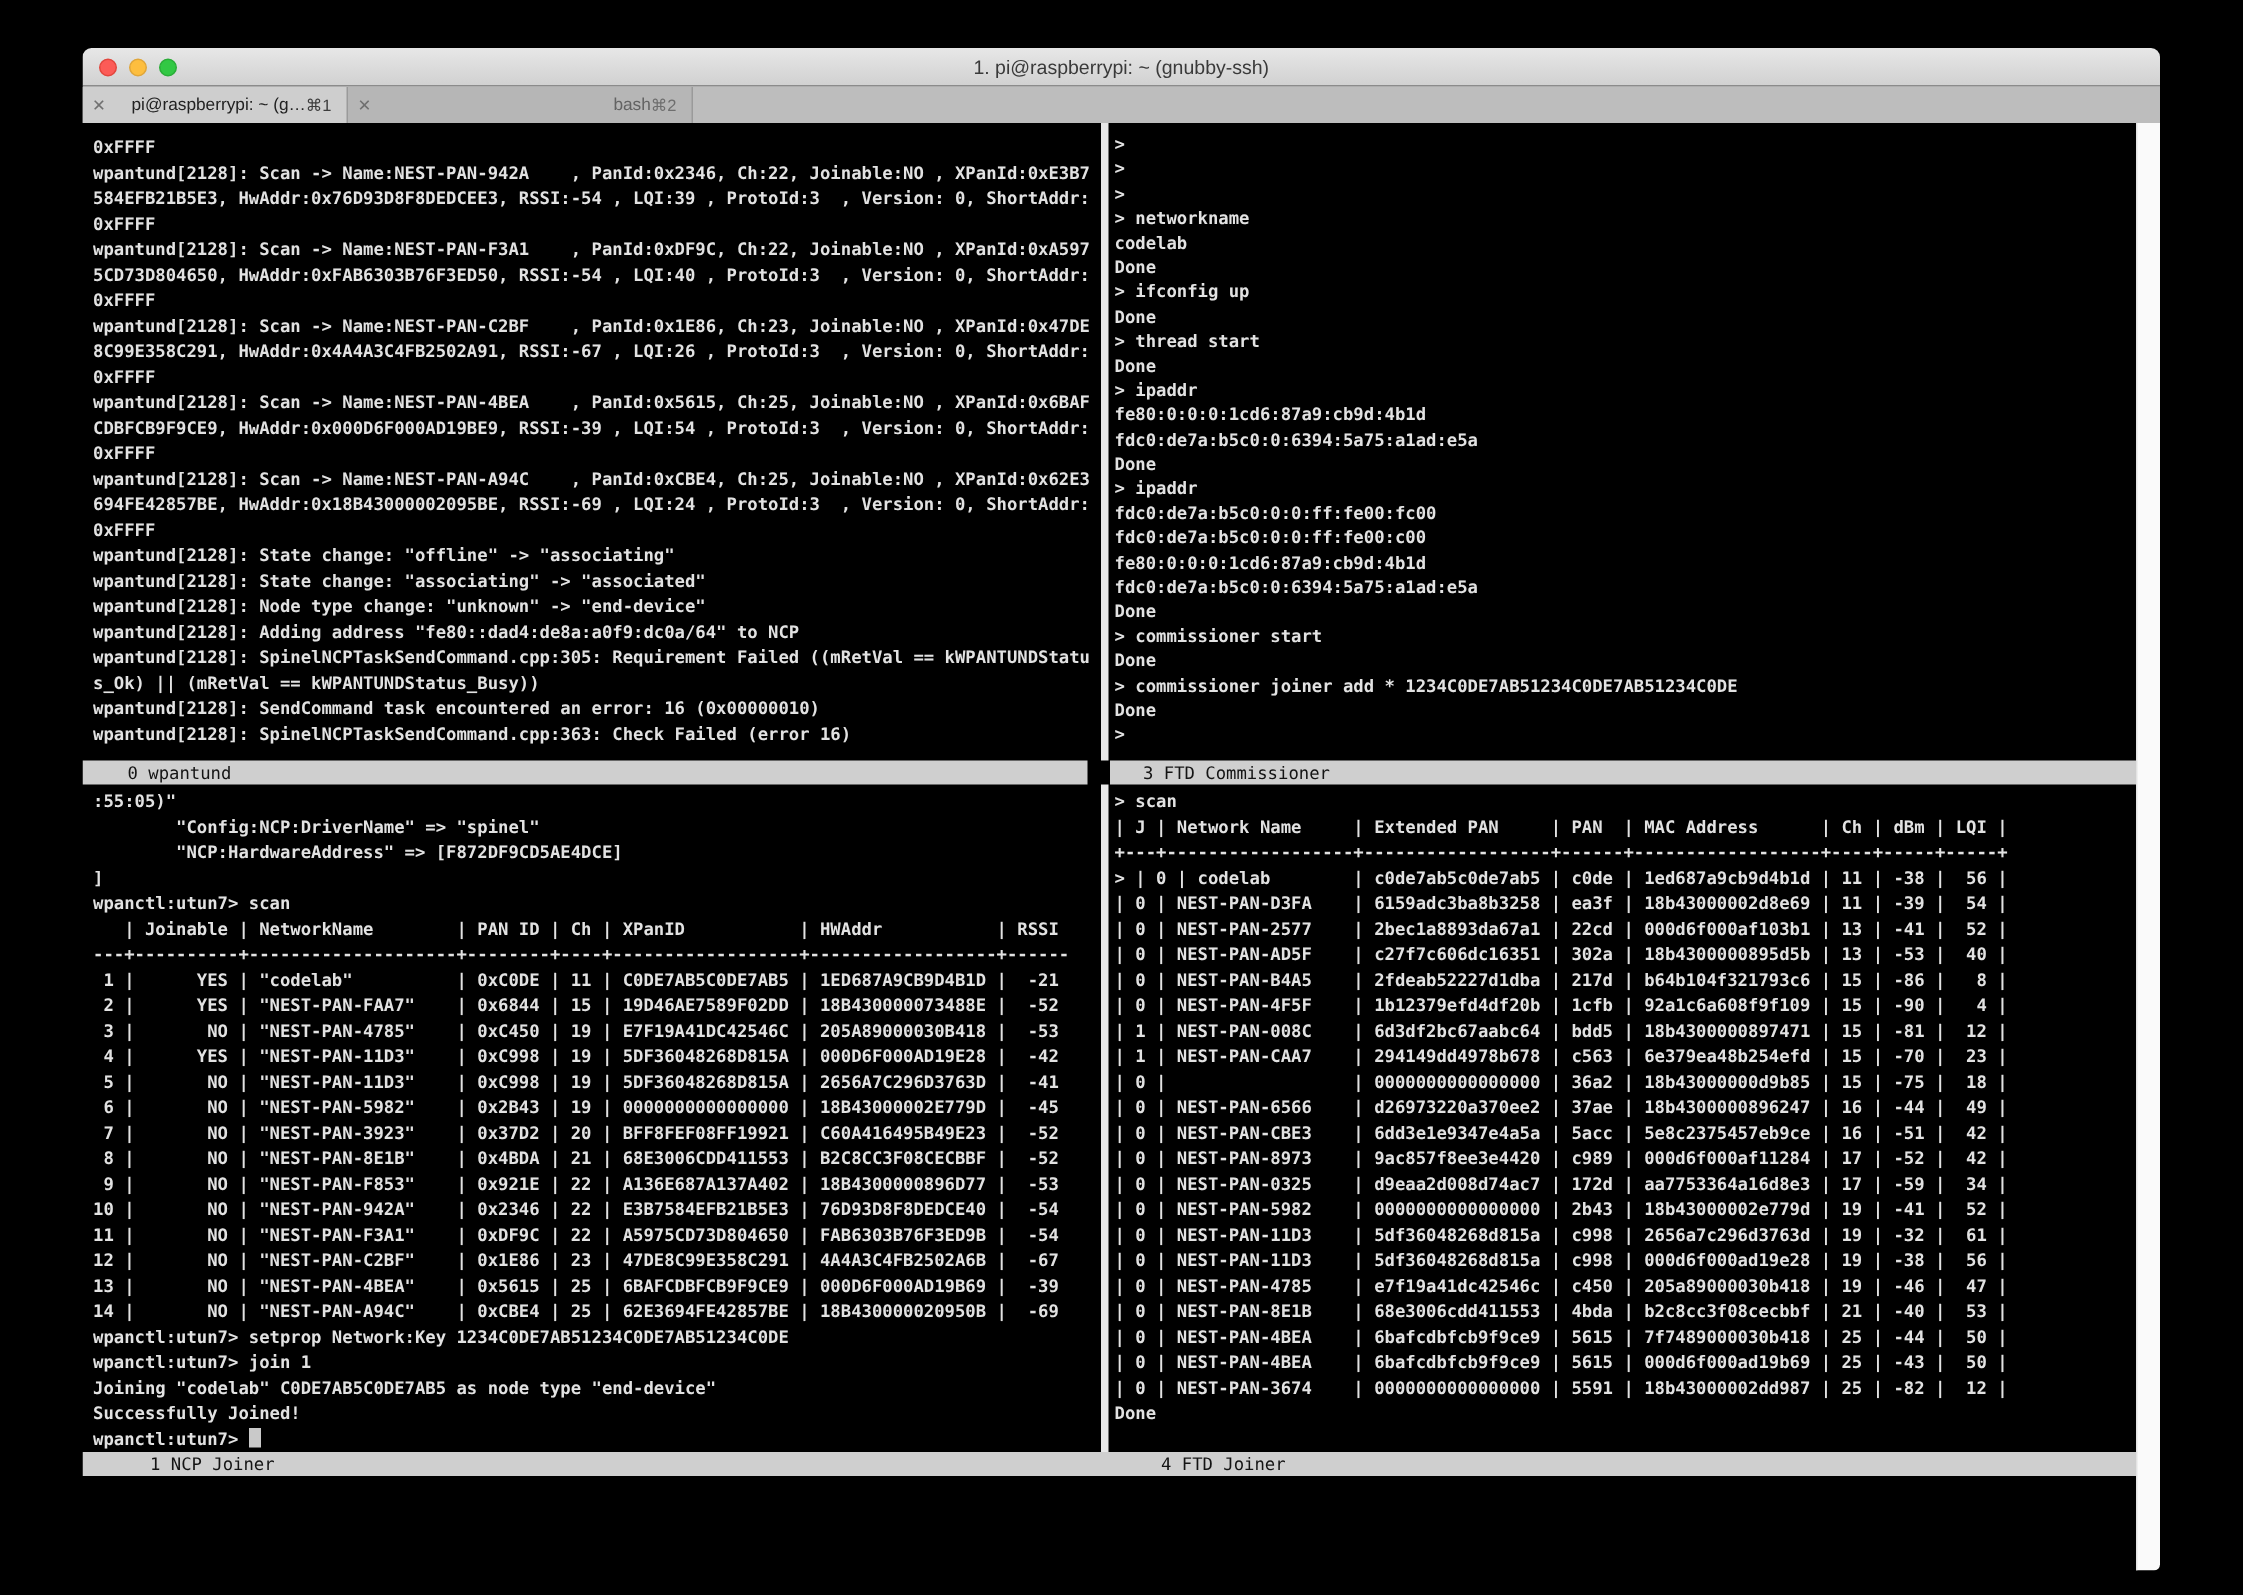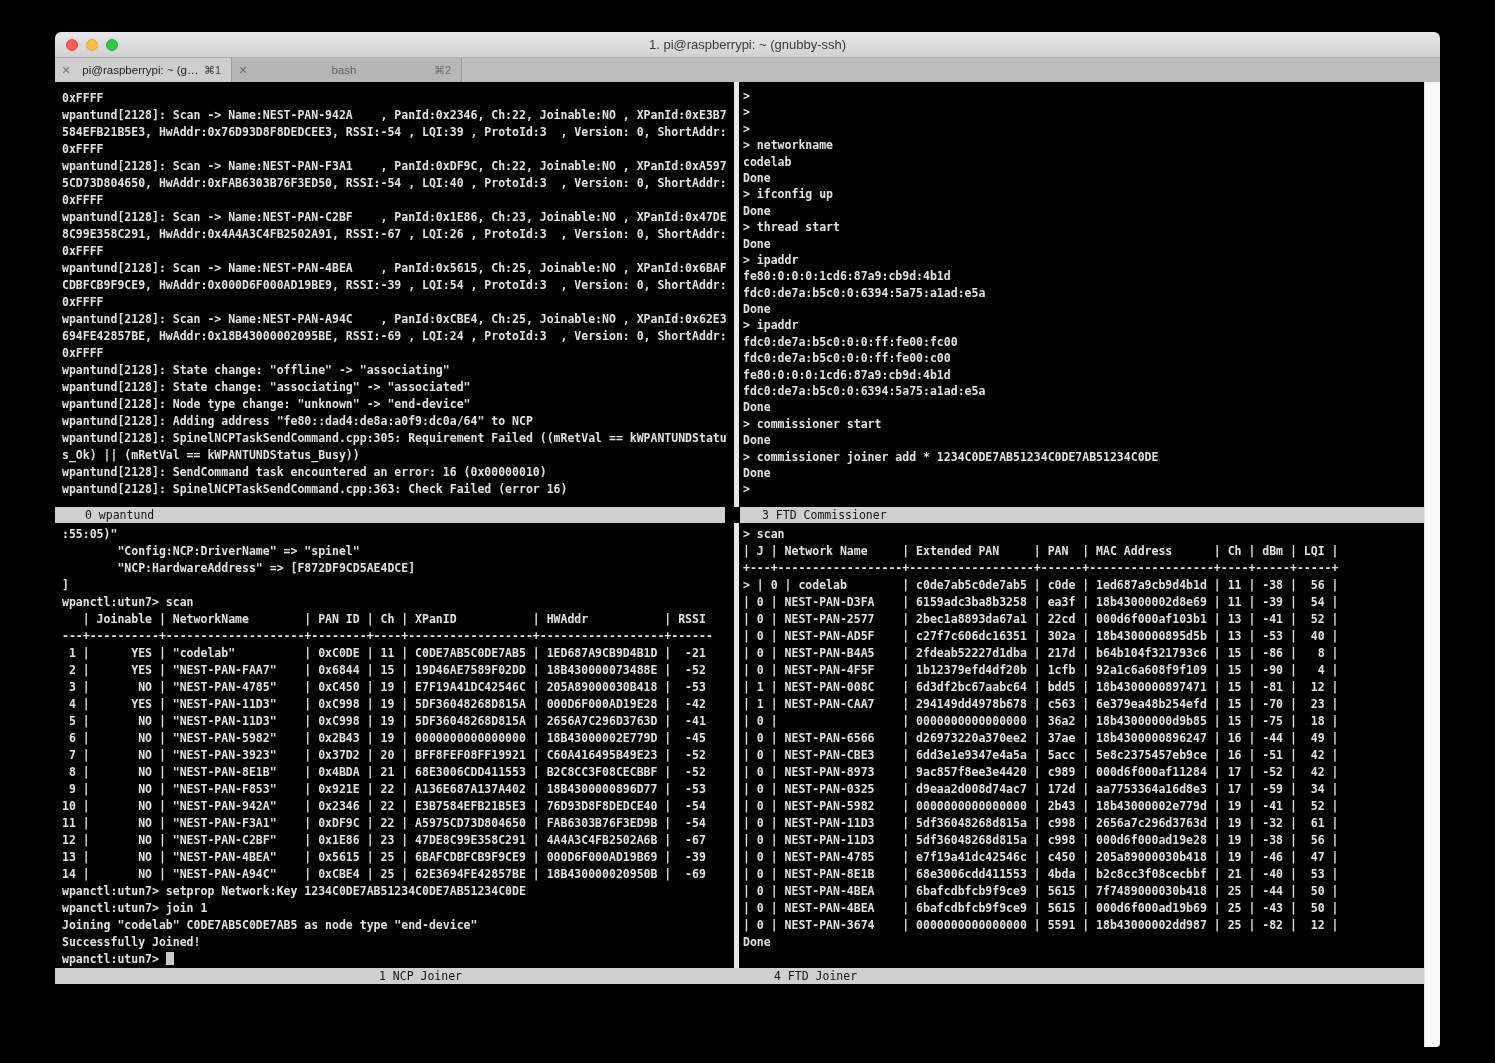--- a/index.html
+++ b/index.html
@@ -24,21 +24,21 @@
   .window-title{position:absolute;left:0;right:0;top:0;height:26px;line-height:26px;
     text-align:center;font-size:13px;color:#3a3a3a;}
   .traffic{position:absolute;top:7px;width:12px;height:12px;border-radius:50%;display:inline-block;}
   .traffic.red{left:11px;background:var(--traffic_red);border:.5px solid #e2463d;}
   .traffic.yellow{left:31px;background:var(--traffic_yellow);border:.5px solid #e0a63a;}
   .traffic.green{left:51px;background:var(--traffic_green);border:.5px solid #2aad38;}
 
   .tabbar{display:flex;height:24px;background:var(--tabbar_fill);}
   .tab{display:flex;align-items:center;height:24px;border-right:1px solid #9a9a9a;font-size:11.5px;}
   .tab .close{width:22px;text-align:center;font-size:11px;color:#707070;cursor:default;}
-  .tab .label{flex:1;text-align:center;white-space:nowrap;overflow:hidden;}
+  .tab .label{flex:1;text-align:right;white-space:nowrap;overflow:hidden;}
   .tab .shortcut{padding-right:10px;font-size:11px;}
   .tab.active{width:177px;background:var(--tab_active_bg);color:#222;}
   .tab.active .shortcut{color:#3c3c3c;}
   .tab.inactive{width:230px;background:var(--tab_inactive_bg);color:#636363;}
   .tab.inactive .shortcut{color:#6e6e6e;}
   .tab-fill{flex:1;background:var(--tabbar_fill);}
 
   .terminal{position:relative;width:1385px;height:965px;background:var(--terminal_bg);
     font-family:"DejaVu Sans Mono","Liberation Mono",monospace;
     font-size:11.5px;color:var(--terminal_fg);}
@@ -48,21 +48,21 @@
   .pane--tr .tl{height:16.4px;line-height:16.4px;}
   #pane-top-left{left:7px;top:8px;}
   #pane-top-right{left:688px;top:6px;}
   #pane-bottom-left{left:7px;top:444px;}
   #pane-bottom-right{left:688px;top:444px;}
 
   .statusbar{position:absolute;height:16px;line-height:16px;background:var(--statusbar_bg);
     color:var(--statusbar_fg);font-size:11.5px;white-space:pre;}
   #status-top-left{left:0;top:425px;width:670px;padding-left:30px;}
   #status-top-right{left:685px;top:425px;width:785px;padding-left:22px;}
-  #status-bottom-left{left:0;top:886px;width:686px;padding-left:45px;text-align:center;}
+  #status-bottom-left{left:0;top:886px;width:686px;padding-left:45px;}
   #status-bottom-right{left:685px;top:886px;width:712px;padding-left:34px;}
 
   .divider{position:absolute;left:679px;width:5px;background:var(--pane_divider);}
   .divider.seg-top{top:0;height:425px;}
   .divider.seg-bottom{top:441px;height:445px;}
 
   .scrollbar{position:absolute;left:1369px;top:0;width:16px;height:965px;
     background:var(--scrollbar_bg);border-left:1px solid #e3e3e3;}
 
   .cursor{display:inline-block;width:8px;height:13px;background:#c9c9c9;vertical-align:-2px;}

